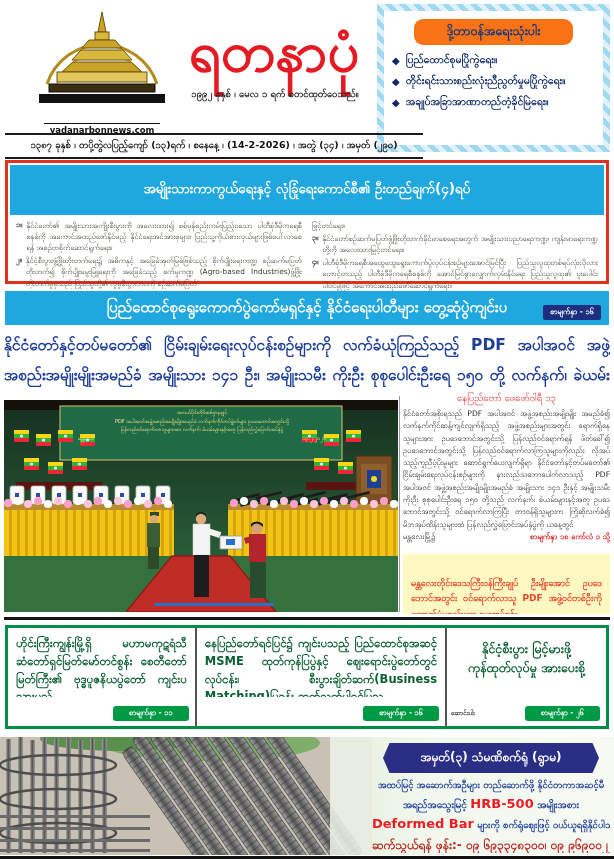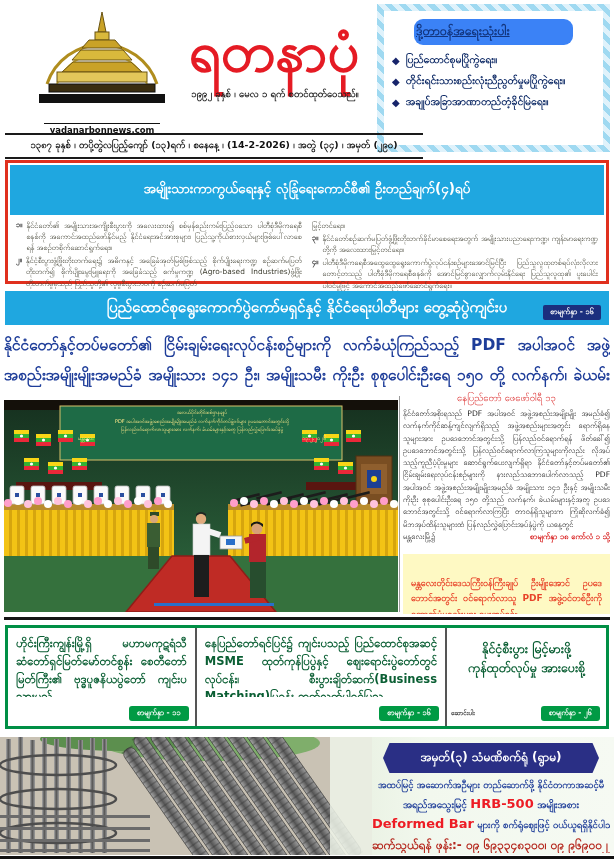--- a/index.html
+++ b/index.html
@@ -14,22 +14,22 @@
   .paper-title{left:168px;top:4px;width:212px;height:96px;line-height:96px;
                font-size:56px;font-weight:bold;color:#e51b24;text-align:center;overflow:hidden;}
   .founded{left:172px;top:88px;width:206px;font-size:9.5px;font-weight:bold;
            color:#222;text-align:center;overflow:hidden;white-space:nowrap;}
 
   .duty-box{left:377px;top:4px;width:233px;height:148px;
             background:repeating-linear-gradient(45deg,#9fd9f1 0 5px,#dff2fb 5px 10px);
             padding:7px;box-sizing:border-box;}
   .duty-inner{background:#fff;width:100%;height:100%;box-sizing:border-box;
               padding:8px 8px 4px;overflow:hidden;}
-  .duty-head{background:#3b82f6;color:#12357e;font-weight:bold;font-size:12.5px;
-             text-align:left;border-radius:9px;padding:4px 2px;margin:0 22px 8px;overflow:hidden;white-space:nowrap;text-decoration:underline;}
+  .duty-head{background:#f97316;color:#12357e;font-weight:bold;font-size:12.5px;
+             text-align:center;border-radius:9px;padding:4px 2px;margin:0 22px 8px;overflow:hidden;white-space:nowrap;}
   .duty-item{display:flex;align-items:center;gap:6px;margin:6px 0;overflow:hidden;}
   .duty-bullet{color:#17246b;font-size:10px;flex:0 0 auto;}
   .duty-text{color:#0e2a66;font-weight:bold;font-size:10.5px;white-space:nowrap;overflow:hidden;}
 
   
   .date-strip{left:5px;top:133px;width:418px;height:22px;border-top:2px solid #1a1a1a;
               border-bottom:2px solid #1a1a1a;display:flex;align-items:center;justify-content:center;
               font-size:9.5px;font-weight:bold;color:#111;overflow:hidden;white-space:nowrap;}
 
   
@@ -73,21 +73,21 @@
   
   .teaser-box{left:5px;top:625px;width:604px;height:104px;border:3px solid #008f45;
               box-sizing:border-box;background:#fff;display:flex;}
   .teaser{position:relative;padding:7px 8px 20px;box-sizing:border-box;overflow:hidden;}
   .teaser-1{width:190px;border-right:2px solid #555;}
   .teaser-2{width:252px;border-right:2px solid #555;}
   .teaser-3{width:160px;text-align:center;}
   .teaser-text{color:#0b5f34;font-weight:bold;font-size:11.5px;line-height:1.55;text-align:justify;overflow:hidden;max-height:62px;}
   .teaser-3 .teaser-text{text-align:center;font-size:12.5px;margin-top:4px;}
   .teaser-badge{position:absolute;right:6px;bottom:5px;background:#009a44;color:#fff;
-                font-size:7.5px;font-weight:bold;padding:2px 8px;border-radius:3px;white-space:nowrap;}
+                font-size:7.5px;font-weight:bold;padding:2px 16px;border-radius:3px;white-space:nowrap;}
   .teaser-tag{position:absolute;left:4px;bottom:8px;font-size:6.5px;color:#333;font-weight:bold;white-space:nowrap;}
 
   
   .ad{left:0;top:737px;width:614px;height:118px;background:linear-gradient(90deg,#cfd6c6 0%,#e7f0e0 55%,#f2f8ee 70%,#f6faf3 100%);overflow:hidden;}
   .ad-art{position:absolute;left:0;top:0;}
   .ad-right{position:absolute;left:372px;top:2px;width:238px;height:114px;text-align:center;overflow:hidden;}
   .ribbon{margin:4px auto 6px;width:216px;background:#2a2f85;color:#fff;font-weight:bold;
           font-size:12px;padding:6px 0;clip-path:polygon(3% 0,97% 0,100% 50%,97% 100%,3% 100%,0 50%);
           white-space:nowrap;overflow:hidden;}
   .ad-line1{color:#1e3d99;font-weight:bold;font-size:9.5px;margin:3px 0;white-space:nowrap;overflow:hidden;}

